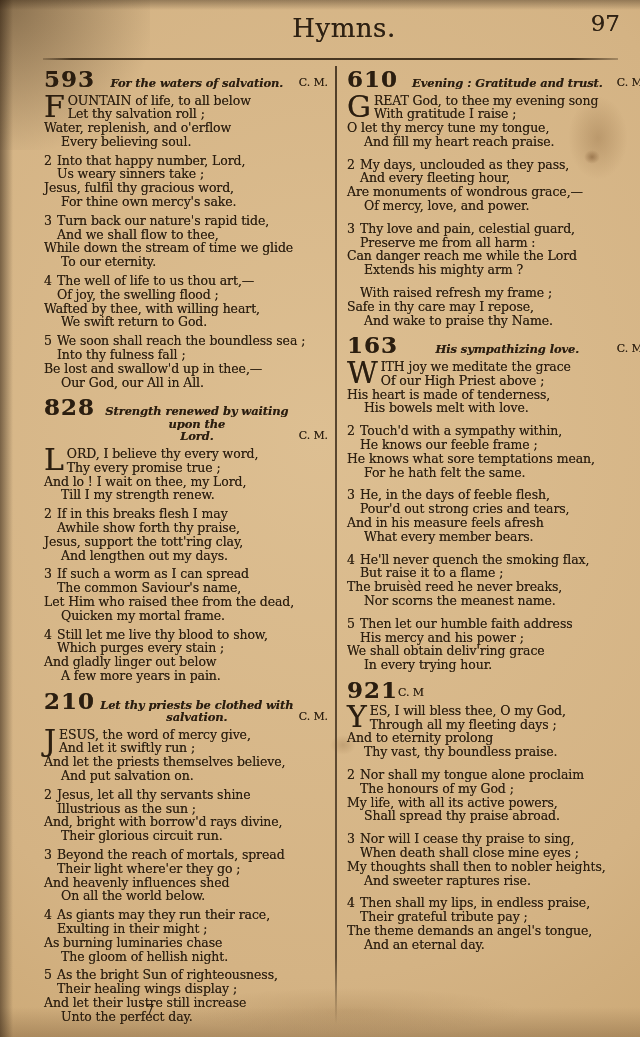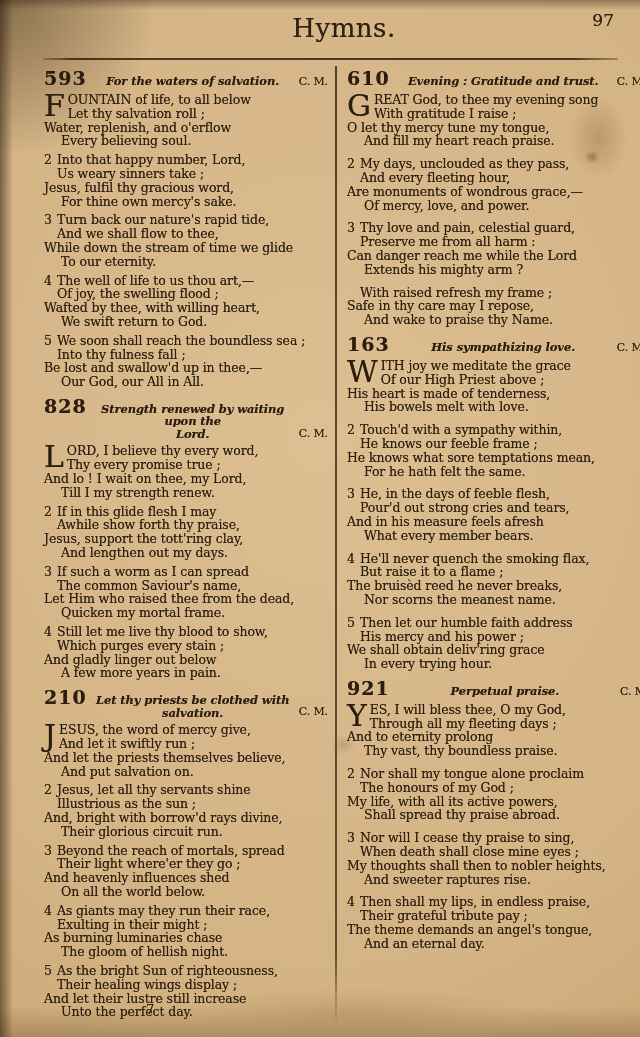--- a/index.html
+++ b/index.html
@@ -32,21 +32,21 @@
               background:radial-gradient(ellipse, rgba(120,85,45,.18), rgba(120,85,45,0) 72%); }
   .stain.s4 { left:330px; top:735px; width:26px; height:20px;
               background:radial-gradient(ellipse, rgba(115,78,40,.22), rgba(115,78,40,0) 70%); }
 
   header { position:relative; height:40px; padding-top:13px; }
   .header-title {
     text-align:center; font-size:26px; letter-spacing:.5px;
     color:#2e2113; text-shadow:0 0 .4px rgba(46,33,19,.7);
   }
   .page-number {
-    position:absolute; top:10px; right:50px; font-size:17px;
+    position:absolute; top:10px; right:44px; font-size:23px;
     color:#2e2113; text-shadow:0 0 .4px rgba(46,33,19,.7);
   }
   .rule {
     margin:5px 46px 0 19px; height:2px;
     background:linear-gradient(to right,
       rgba(52,37,19,.25), rgba(52,37,19,.85) 5%, rgba(52,37,19,.9) 92%, rgba(52,37,19,.3));
   }
 
   .columns {
     display:grid; grid-template-columns:288px 8px 1fr;
@@ -60,21 +60,21 @@
   .col {
     font-size:12.5px; line-height:13.8px; letter-spacing:-.1px;
     text-shadow:0 0 .3px rgba(43,30,16,.65);
   }
   .col-left  { padding-right:4px; }
   .col-right { padding-left:7px; padding-right:2px; }
 
   .hymn { margin-top:7px; }
   .hymn:first-child { margin-top:0; }
   .hymn-head { display:flex; align-items:baseline; margin:2px 0 4px 0; }
-  .hymn-num  { font-size:19px; line-height:21px; font-weight:700; letter-spacing:1px; }
+  .hymn-num  { font-size:23px; line-height:21px; font-weight:700; letter-spacing:1px; }
   .hymn-title{ flex:1; text-align:center; font-style:italic; font-weight:700;
                font-size:11.5px; line-height:12.5px; padding:0 4px; }
   .meter     { font-size:11px; align-self:flex-end; white-space:nowrap; }
 
   .verse { margin:0 0 5px 0; }
   .col-right .verse { margin-bottom:9px; }
   .verse:last-child { margin-bottom:0; }
   .line.i1 { padding-left:13px; }
   .line.i2 { padding-left:0; }
   .line.i3 { padding-left:17px; }
@@ -149,21 +149,21 @@
             <span class="meter">C. M.</span>
           </div>
           <div class="verse opening">
             <span class="dropcap">L</span>
             <div class="line l0">ORD, I believe thy every word,</div>
             <div class="line i1">Thy every promise true ;</div>
             <div class="line i2">And lo ! I wait on thee, my Lord,</div>
             <div class="line i3">Till I my strength renew.</div>
           </div>
           <div class="verse">
-            <div class="line l0"><span class="vnum">2</span><span>If in this glide flesh I may</span></div>
+            <div class="line l0"><span class="vnum">2</span><span>If in this breaks flesh I may</span></div>
             <div class="line i1">Awhile show forth thy praise,</div>
             <div class="line i2">Jesus, support the tott'ring clay,</div>
             <div class="line i3">And lengthen out my days.</div>
           </div>
           <div class="verse">
             <div class="line l0"><span class="vnum">3</span><span>If such a worm as I can spread</span></div>
             <div class="line i1">The common Saviour's name,</div>
             <div class="line i2">Let Him who raised thee from the dead,</div>
             <div class="line i3">Quicken my mortal frame.</div>
           </div>
@@ -280,21 +280,20 @@
           <div class="verse">
             <div class="line l0"><span class="vnum">5</span><span>Then let our humble faith address</span></div>
             <div class="line i1">His mercy and his power ;</div>
             <div class="line i2">We shall obtain deliv'ring grace</div>
             <div class="line i3">In every trying hour.</div>
           </div>
         </section>
         <section class="hymn">
           <div class="hymn-head">
             <span class="hymn-num">921</span>
-            <span class="hymn-title"><span>Perpetual praise.</span></span>
             <span class="meter">C. M</span>
           </div>
           <div class="verse opening">
             <span class="dropcap">Y</span>
             <div class="line l0">ES, I will bless thee, O my God,</div>
             <div class="line i1">Through all my fleeting days ;</div>
             <div class="line i2">And to eternity prolong</div>
             <div class="line i3">Thy vast, thy boundless praise.</div>
           </div>
           <div class="verse">

